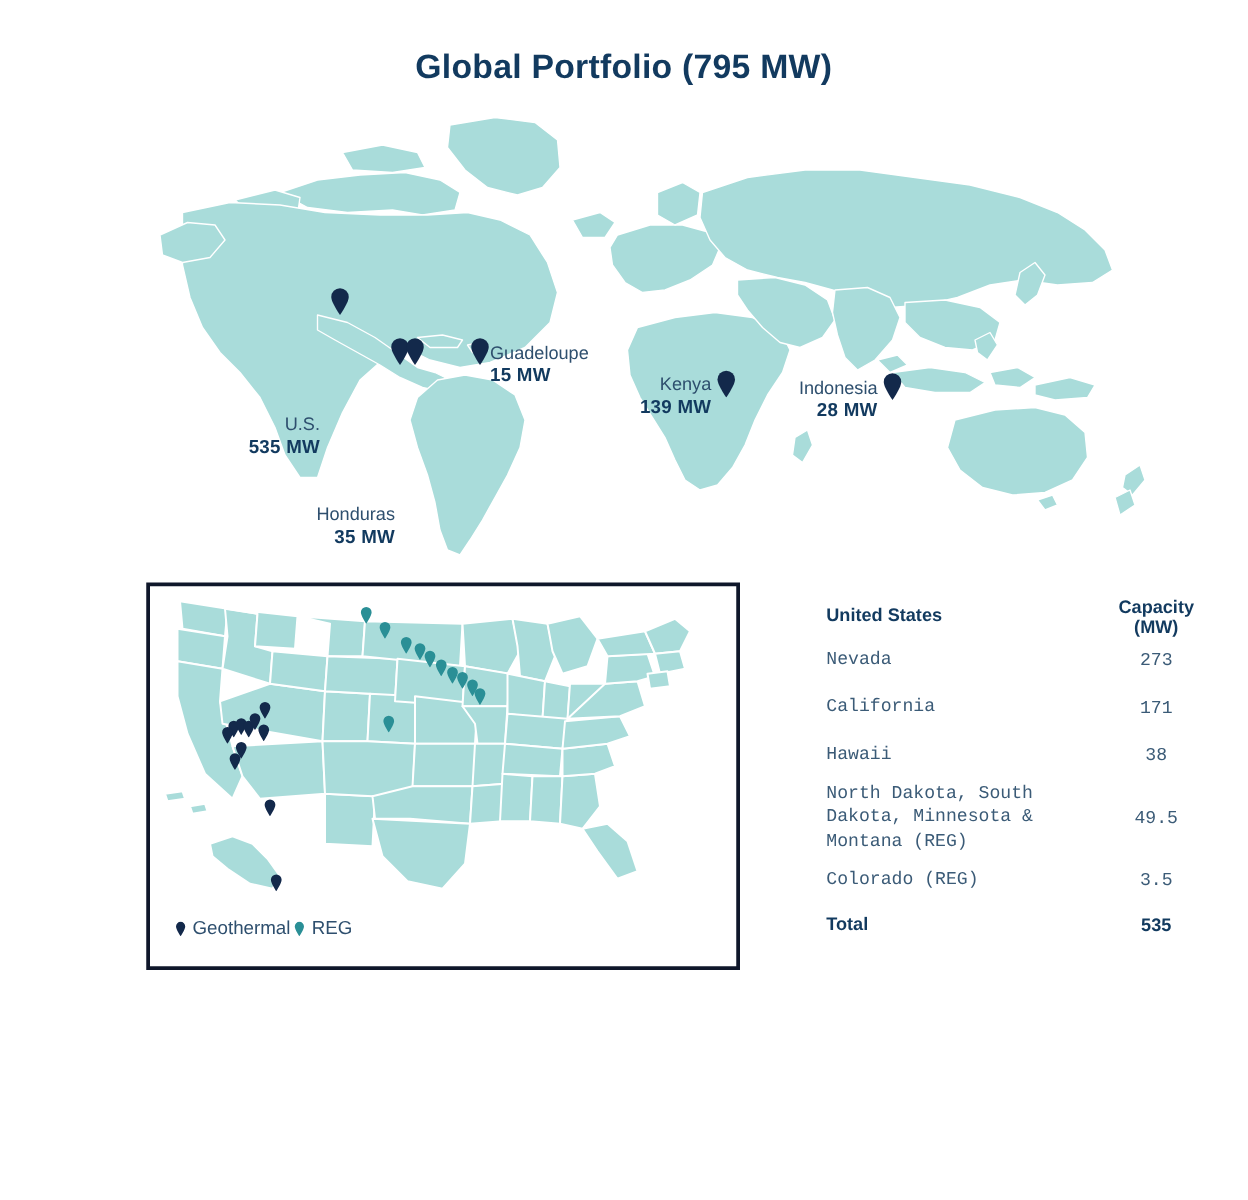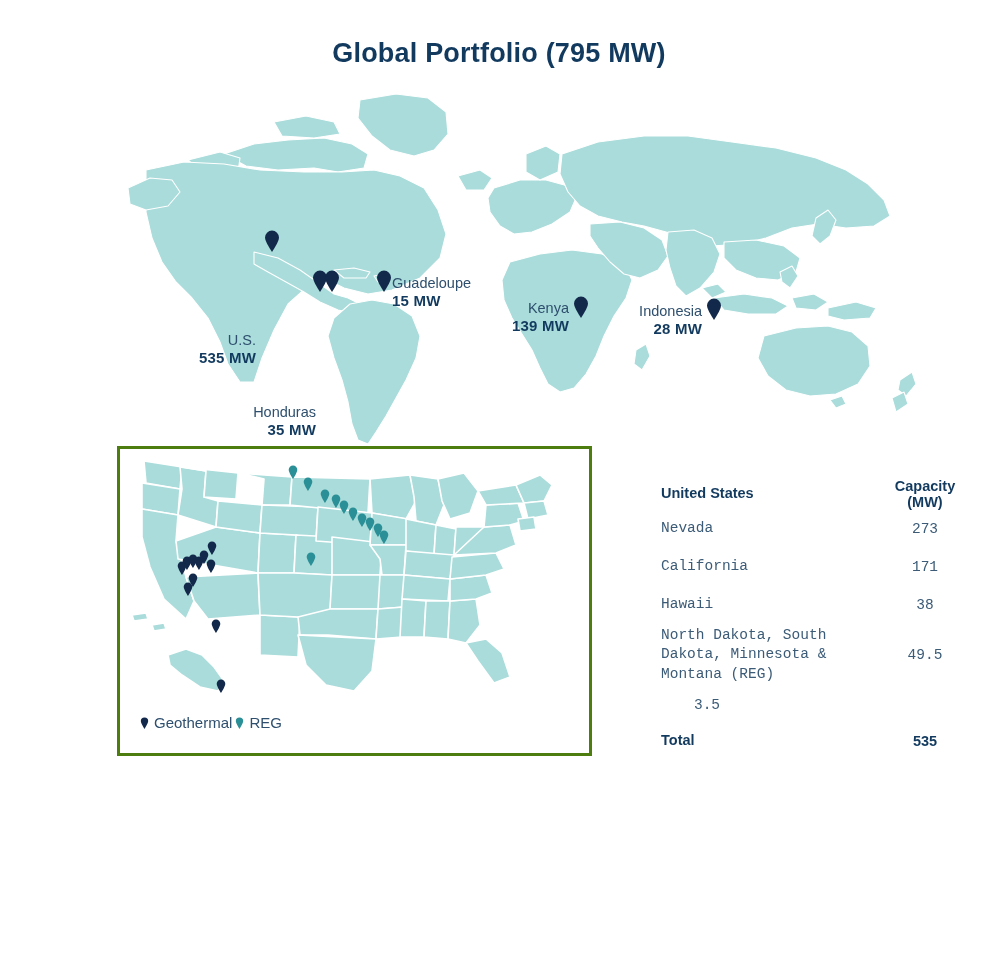--- a/index.html
+++ b/index.html
@@ -26,22 +26,22 @@
 
   
   .wlabel{position:absolute;line-height:1.15;white-space:nowrap;}
   .wlabel .nm{font-size:14.5px;color:#2e4f6e;font-weight:400;}
   .wlabel .mw{font-size:15px;color:#123a5f;font-weight:bold;letter-spacing:.2px;}
   .wlabel.right{text-align:right;}
   .wlabel.left{text-align:left;}
 
   
   .inset{
-    position:absolute;left:117px;top:446px;width:475px;height:310px;
-    border:3px solid #4d7c0f;background:#ffffff;box-sizing:border-box;
+    position:absolute;left:117px;top:466px;width:475px;height:310px;
+    border:3px solid #0f172a;background:#ffffff;box-sizing:border-box;
   }
   .inset .usmap{position:absolute;left:0;top:0;width:100%;height:248px;}
   .inset .usmap svg{display:block;width:100%;height:100%;}
   .inset-dot{position:absolute;width:10px;height:14px;}
   .inset-dot svg{width:100%;height:100%;display:block;}
 
   .legend{position:absolute;left:20px;bottom:22px;display:flex;align-items:center;gap:3px;}
   .legend .li{display:flex;align-items:center;gap:5px;}
   .legend .swatch{width:9px;height:12px;display:block;}
   .legend .swatch svg{width:100%;height:100%;display:block;}
@@ -412,20 +412,21 @@
       <div class="tcell-name">Hawaii</div>
       <div class="tcell-val">38</div>
     </div>
 
     <div class="trow r multi">
       <div class="tcell-name">North Dakota, South Dakota, Minnesota &amp; Montana (REG)</div>
       <div class="tcell-val">49.5</div>
     </div>
 
     <div class="trow r">
+      <div class="tcell-name">Colorado (REG)</div>
       <div class="tcell-val">3.5</div>
     </div>
 
     <div class="trow total">
       <div class="tcell-name">Total</div>
       <div class="tcell-val">535</div>
     </div>
   </div>
 
 </div>

